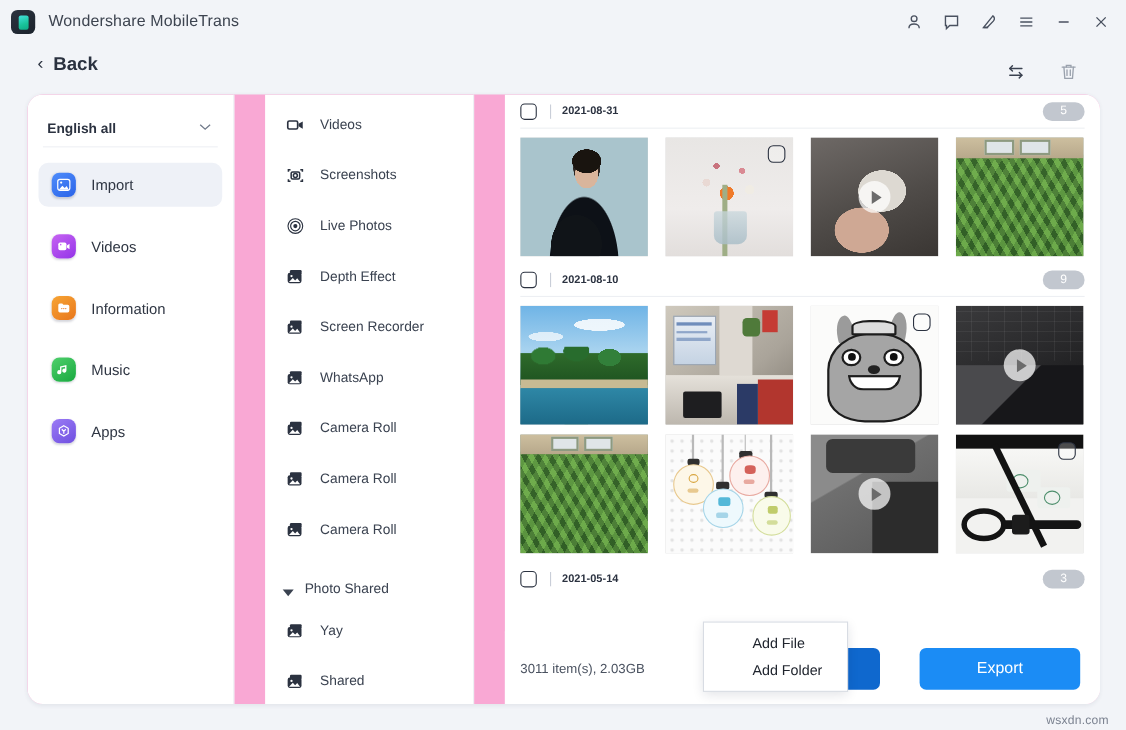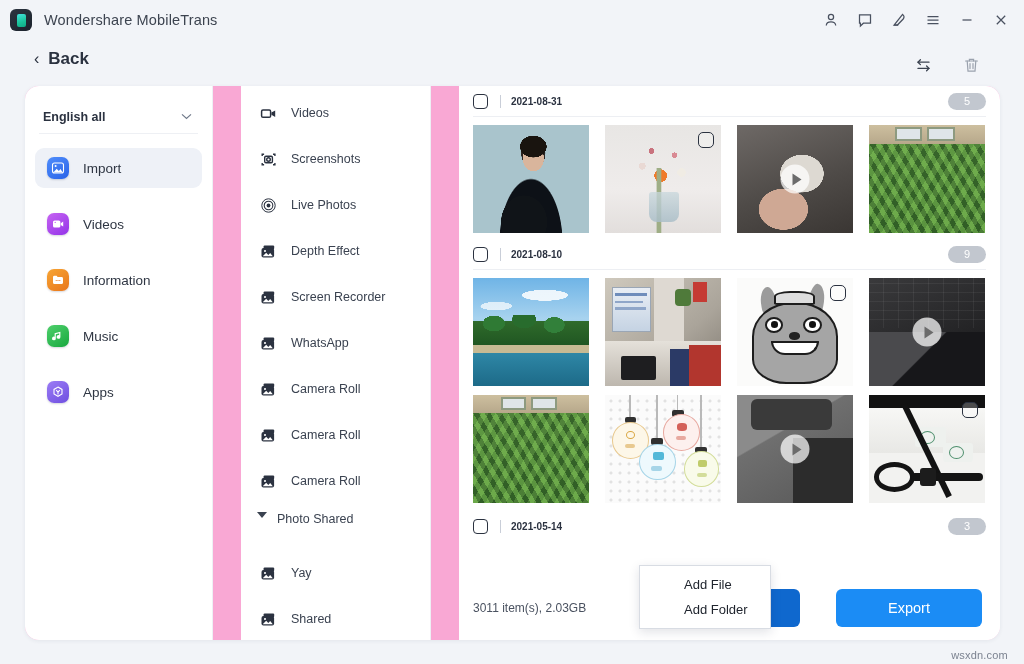--- a/index.html
+++ b/index.html
@@ -105,21 +105,21 @@
     border-right: 1px solid #eef0f4;
     padding-top: 12px;
   }
   .cat-item {
     display: flex; align-items: center; gap: 14px;
     height: 30px; padding-left: 18px; color: #3a4250; font-size: 12.5px;
     margin-bottom: 16px;
   }
   .cat-item .cicon { width: 18px; height: 18px; flex:none; display:flex; align-items:center; justify-content:center;}
   .cat-group {
-    display: flex; align-items: flex-start; gap: 10px;
+    display: flex; align-items: flex-end; gap: 10px;
     height: 30px; padding-left: 14px; color: #3a4250; font-size: 12.5px;
     margin-bottom: 16px;
   }
   .cat-group .tri {
     width: 0; height: 0; border-left: 5px solid transparent; border-right: 5px solid transparent;
     border-top: 6px solid #3a4250; margin-left: 2px;
   }
 
   
   .main {

